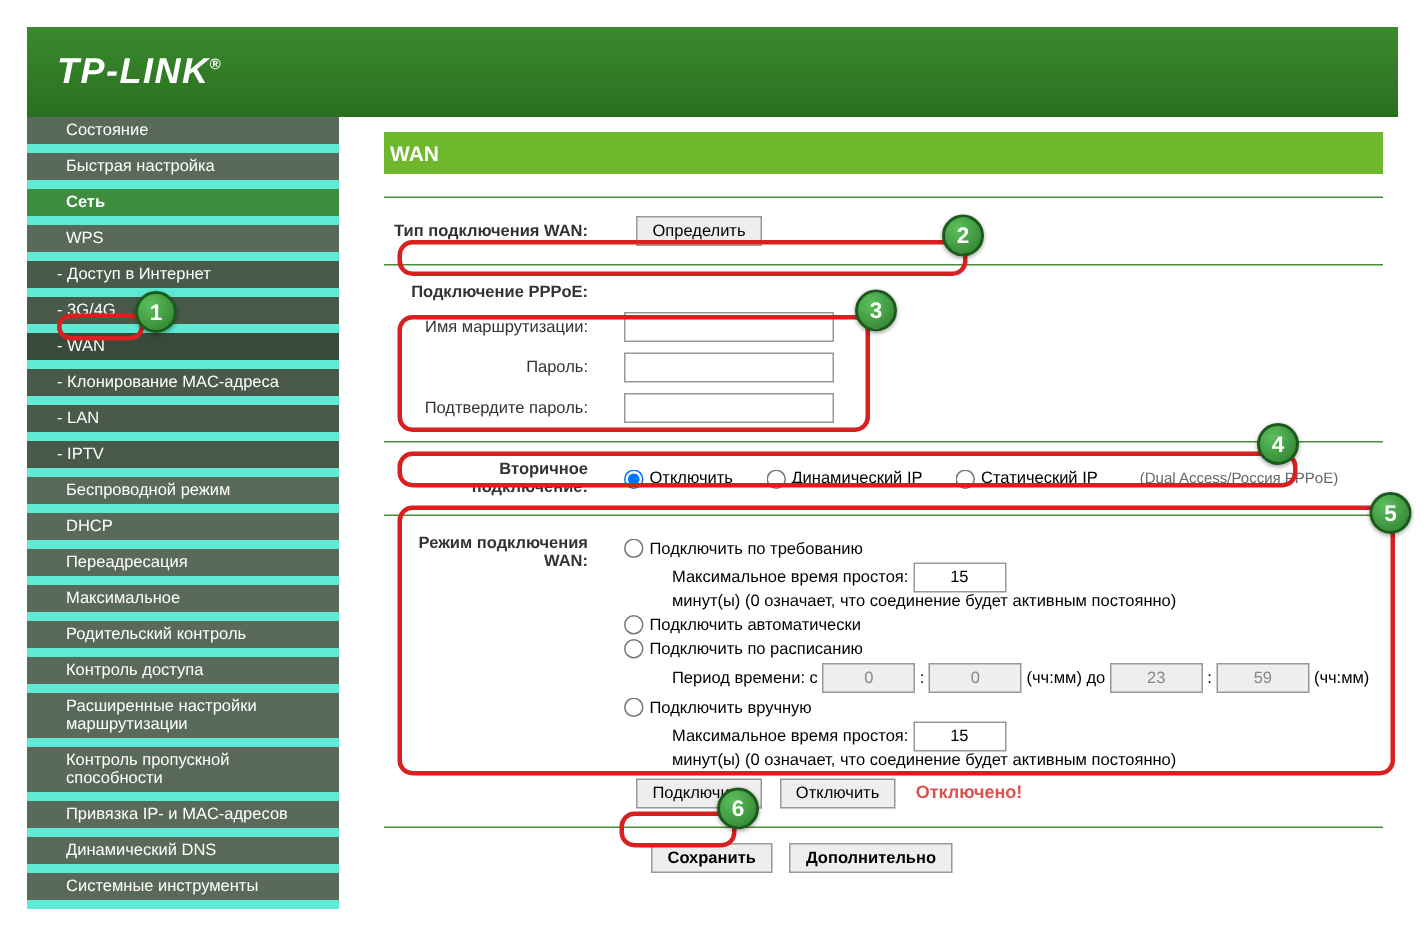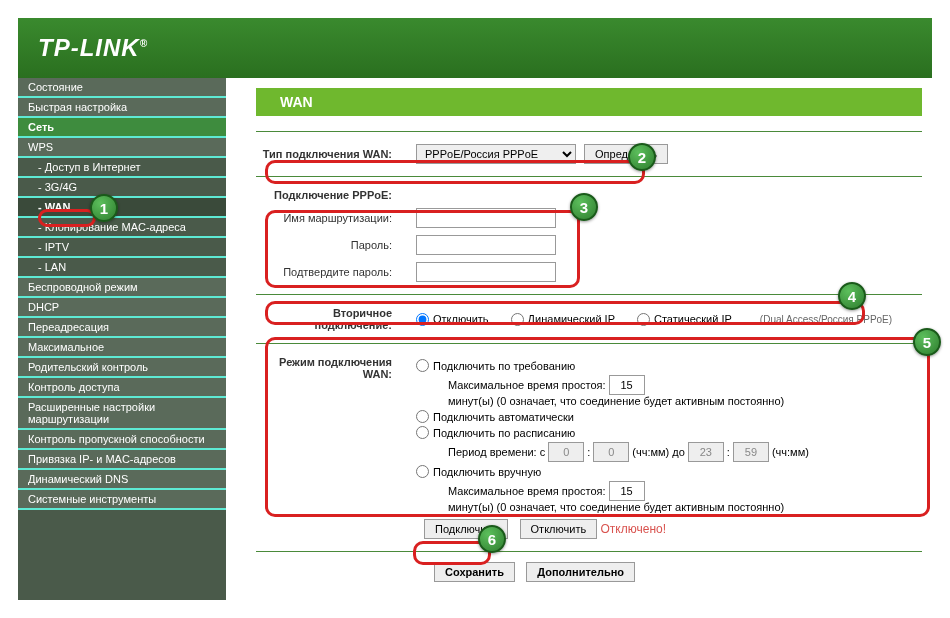--- a/index.html
+++ b/index.html
@@ -11,46 +11,46 @@
 .header { height: 60px; background: linear-gradient(to bottom, #3a8a2e, #2a6f1f); display: flex; align-items: center; padding-left: 20px; }
 .logo { color: #fff; font-size: 24px; font-weight: bold; font-style: italic; letter-spacing: 1px; }
 .logo span.r { font-size: 10px; vertical-align: super; }
 
 
 .body { display: flex; height: 522px; }
 .sidebar { width: 208px; background: #4a5a4a; }
 .main { flex: 1; background: #fff; padding: 10px 10px 10px 30px; overflow: auto; }
 
 
-.side-item { display: block; padding: 3px 10px; color: #fff; background: #5a6a5a; border-bottom: 2px solid #5eead4; font-size: 11px; cursor: pointer; }
+.side-item { display: block; padding: 3px 26px; color: #fff; background: #5a6a5a; border-bottom: 6px solid #5eead4; font-size: 11px; cursor: pointer; }
 .side-item.active-section { background: #3e8c3e; color: #fff; font-weight: bold; }
 .side-sub { padding-left: 20px; background: #4a5a4a; }
-.side-sub.active { background: #3a4a3a; color: #fff; font-weight: bold; }
-
-
-.page-title { background: #6fb82e; color: #fff; padding: 6px 24px; font-weight: bold; font-size: 14px; margin-bottom: 15px; }
+.side-sub.active { background: #3a4a3a; color: #fff; font-weight: normal; }
+
+
+.page-title { background: #6fb82e; color: #fff; padding: 6px 4px; font-weight: bold; font-size: 14px; margin-bottom: 15px; }
 .form-row { display: flex; align-items: center; margin: 3px 0; padding: 2px 0; }
 .form-label { width: 160px; text-align: right; padding-right: 24px; font-size: 11px; color: #333; }
 .form-label.bold { font-weight: bold; }
 .form-input { width: 140px; height: 20px; border: 1px solid #999; padding: 1px 4px; font-size: 11px; }
 .btn { display: inline-block; padding: 3px 10px; background: #eee; border: 1px solid #999; font-size: 11px; cursor: pointer; margin-left: 8px; }
 
 .group { margin: 6px 0 10px 0; }
 .radio-label { margin-left: 4px; margin-right: 12px; font-size: 11px; }
 .sec-opts { display: flex; align-items: center; flex-wrap: wrap; }
 .sec-opts label { display: flex; align-items: center; margin-right: 10px; }
 .hint { font-size: 10px; color: #666; margin-left: 6px; }
 
 .status-line { font-size: 11px; color: #333; margin: 6px 0 8px 170px; }
 .status-line b { font-weight: bold; }
 .mode-row { display: flex; align-items: center; margin: 3px 0; }
 .idle-row { font-size: 11px; margin-left: 32px; margin-top: 2px; display: flex; align-items: center; flex-wrap: wrap; }
-.small-input { width: 36px; height: 20px; border: 1px solid #999; padding: 1px 4px; font-size: 11px; text-align: center; margin: 0 3px; }
+.small-input { width: 62px; height: 20px; border: 1px solid #999; padding: 1px 4px; font-size: 11px; text-align: center; margin: 0 3px; }
 .disabled-input { background: #eee; color: #888; }
-.status-disconnected { color: #d9534f; font-weight: normal; }
+.status-disconnected { color: #d9534f; font-weight: bold; margin-left: 10px; }
 .hr { border: none; border-top: 1px solid #4a8a3a; margin: 10px 0; }
 
 .save-row { margin-left: 170px; margin-top: 10px; font-weight: bold; }
 
 
 .badge { position: absolute; width: 28px; height: 28px; border-radius: 50%; background: radial-gradient(circle at 35% 30%, #5cbf5c, #2e7d2e); color: #fff; font-weight: bold; font-size: 15px; display: flex; align-items: center; justify-content: center; border: 2px solid #1a5a1a; box-shadow: 0 1px 3px rgba(0,0,0,0.4); z-index: 50; }
 
 
 .hl { position: absolute; border: 3px solid #d92020; border-radius: 10px; z-index: 40; pointer-events: none; }
 </style>
@@ -68,44 +68,41 @@
 
     <div class="sidebar">
       <div class="side-item">Состояние</div>
       <div class="side-item">Быстрая настройка</div>
       <div class="side-item active-section">Сеть</div>
       <div class="side-item">WPS</div>
       <div class="side-item side-sub">- Доступ в Интернет</div>
       <div class="side-item side-sub">- 3G/4G</div>
       <div class="side-item side-sub active">- WAN</div>
       <div class="side-item side-sub">- Клонирование MAC-адреса</div>
+      <div class="side-item side-sub">- LAN</div>
       <div class="side-item side-sub">- IPTV</div>
-      <div class="side-item side-sub">- LAN</div>
       <div class="side-item">Беспроводной режим</div>
       <div class="side-item">DHCP</div>
       <div class="side-item">Переадресация</div>
       <div class="side-item">Максимальное</div>
       <div class="side-item">Родительский контроль</div>
       <div class="side-item">Контроль доступа</div>
       <div class="side-item">Расширенные настройки маршрутизации</div>
       <div class="side-item">Контроль пропускной способности</div>
       <div class="side-item">Привязка IP- и MAC-адресов</div>
       <div class="side-item">Динамический DNS</div>
       <div class="side-item">Системные инструменты</div>
     </div>
 
     <div class="main">
       <div class="page-title">WAN</div>
       <hr class="hr">
 
       <div class="form-row group">
         <div class="form-label bold">Тип подключения WAN:</div>
-        <select class="form-input" style="width:160px">
-          <option>PPPoE/Россия PPPoE</option>
-        </select>
         <span class="btn">Определить</span>
       </div>
 
       <hr class="hr">
 
       <div class="group">
         <div class="form-row">
           <div class="form-label bold">Подключение PPPoE:</div>
         </div>
         <div class="form-row">

